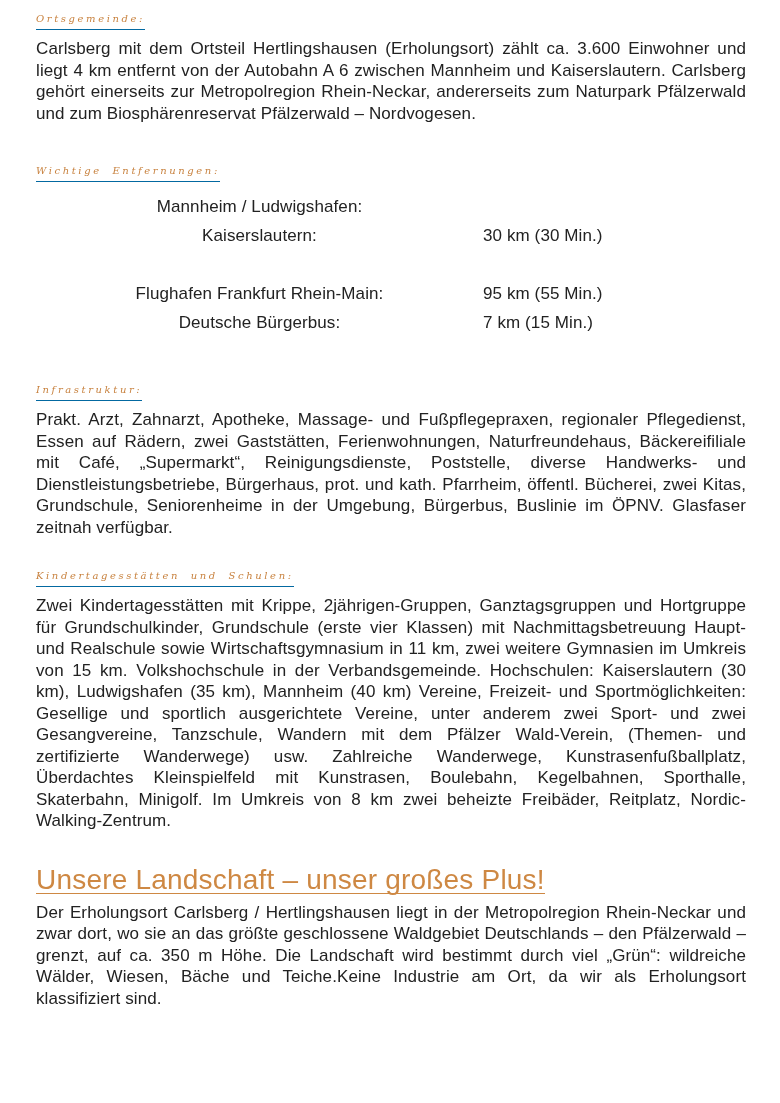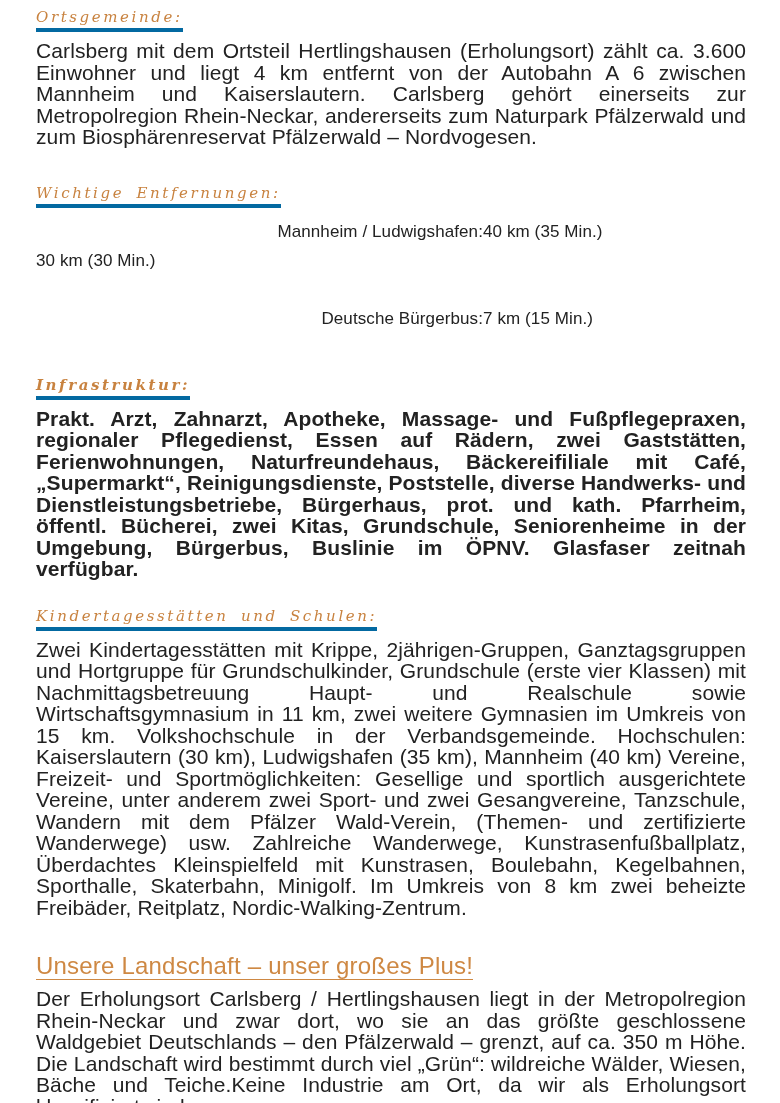--- a/index.html
+++ b/index.html
@@ -12,83 +12,87 @@
     background: #ffffff;
     padding: 8px 34px 0 36px;
     overflow: hidden;
     font-family: "Liberation Sans", "DejaVu Sans", sans-serif;
     color: #222222;
   }
   .script-heading {
     display: inline-block;
     font-family: "DejaVu Serif", serif;
     font-style: italic;
-    font-size: 15px;
+    font-size: 10px;
     line-height: 19px;
     letter-spacing: 2.6px;
     word-spacing: 5px;
     color: #c8823f;
-    border-bottom: 4px solid #0369a1;
+    border-bottom: 1px solid #0369a1;
     padding-bottom: 1px;
   }
   .plain-heading {
     display: inline-block;
-    font-size: 24px;
+    font-size: 28px;
     line-height: 24px;
     color: #ce8843;
     border-bottom: 1px solid #ce8843;
     padding-bottom: 1px;
     letter-spacing: 0.2px;
   }
   .heading-row { display: block; }
   .body-par {
     margin-top: 8px;
-    font-size: 21px;
+    font-size: 17px;
     line-height: 21.5px;
     text-align: justify;
     color: #222222;
     letter-spacing: 0.1px;
   }
   .sec-entfernungen { margin-top: 36px; }
-  .sec-infrastruktur { margin-top: 42px; font-weight: bold; }
+  .sec-infrastruktur { margin-top: 42px; }
   .sec-kitas { margin-top: 27px; }
   .sec-landschaft { margin-top: 36px; }
   .dist-list { margin-top: 10px; }
   .dist-row {
     display: grid;
     grid-template-columns: 447px 1fr;
     height: 29px;
     align-items: center;
     font-size: 17px;
     letter-spacing: 0.1px;
   }
-  .dist-label { text-align: right; }
+  .dist-label { text-align: center; }
   .dist-value { text-align: left; }
 </style>
 </head>
 <body>
 
 <div class="page">
 
   <div class="section sec-ortsgemeinde">
     <span class="heading-row"><span class="script-heading">Ortsgemeinde:</span></span>
     <p class="body-par">Carlsberg mit dem Ortsteil Hertlingshausen (Erholungsort) zählt ca. 3.600 Einwohner und liegt 4 km entfernt von der Autobahn A 6 zwischen Mannheim und Kaiserslautern. Carlsberg gehört einerseits zur Metropolregion Rhein-Neckar, andererseits zum Naturpark Pfälzerwald und zum Biosphärenreservat Pfälzerwald – Nordvogesen.</p>
   </div>
 
   <div class="section sec-entfernungen">
     <span class="heading-row"><span class="script-heading">Wichtige Entfernungen:</span></span>
     <div class="dist-list">
       <div class="dist-row">
         <span class="dist-label">Mannheim / Ludwigshafen:</span>
-        <span class="dist-value">40 km (35 Min.)</span>
       </div>
       <div class="dist-row">
+        <span class="dist-label">Kaiserslautern:</span>
         <span class="dist-value">30 km (30 Min.)</span>
       </div>
       <div class="dist-row">
+      </div>
+      <div class="dist-row">
+        <span class="dist-label">Flughafen Frankfurt Rhein-Main:</span>
+        <span class="dist-value">95 km (55 Min.)</span>
       </div>
       <div class="dist-row">
         <span class="dist-label">Deutsche Bürgerbus:</span>
         <span class="dist-value">7 km (15 Min.)</span>
       </div>
     </div>
   </div>
 
   <div class="section sec-infrastruktur">
     <span class="heading-row"><span class="script-heading">Infrastruktur:</span></span>

